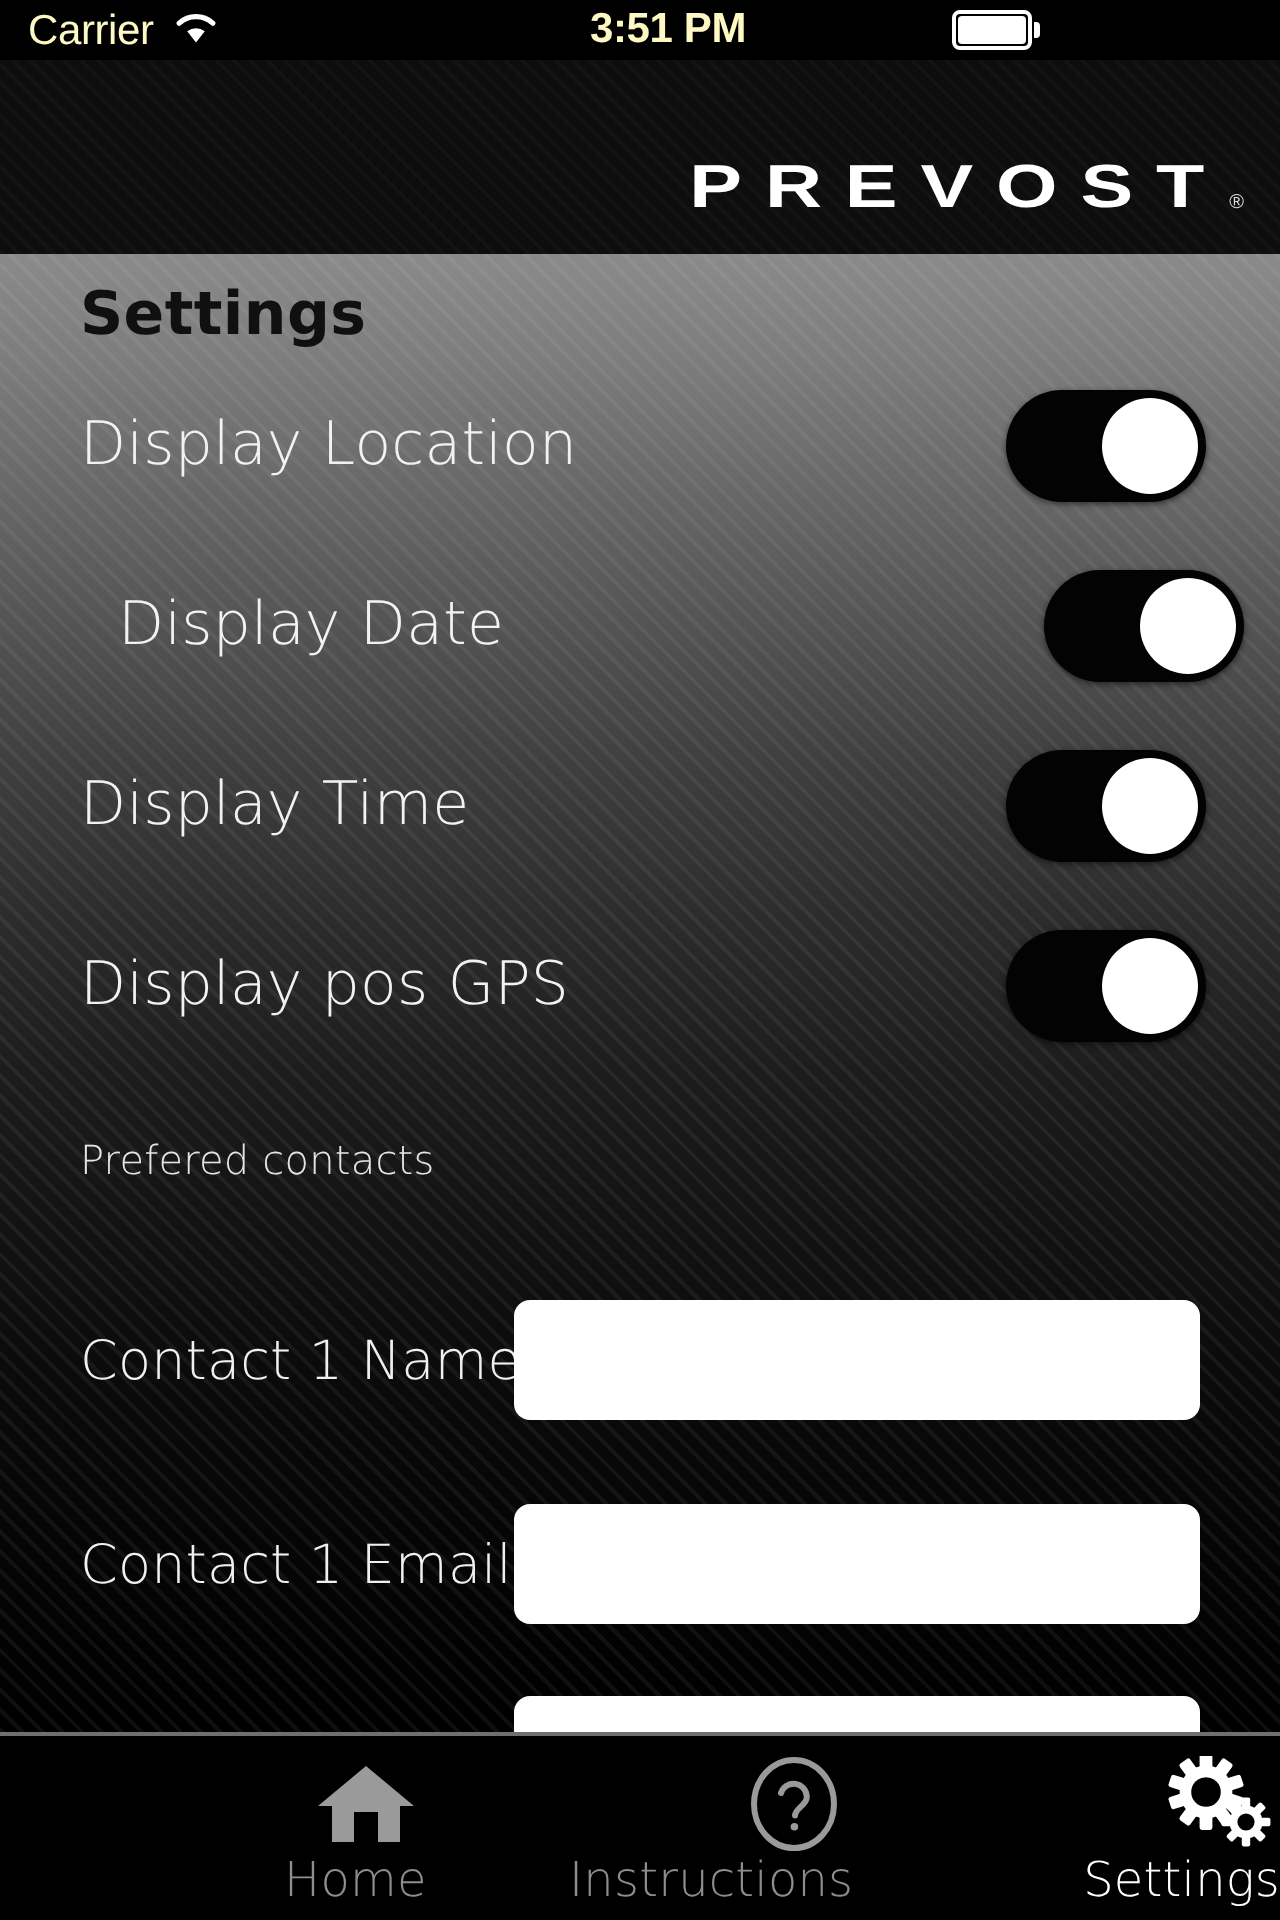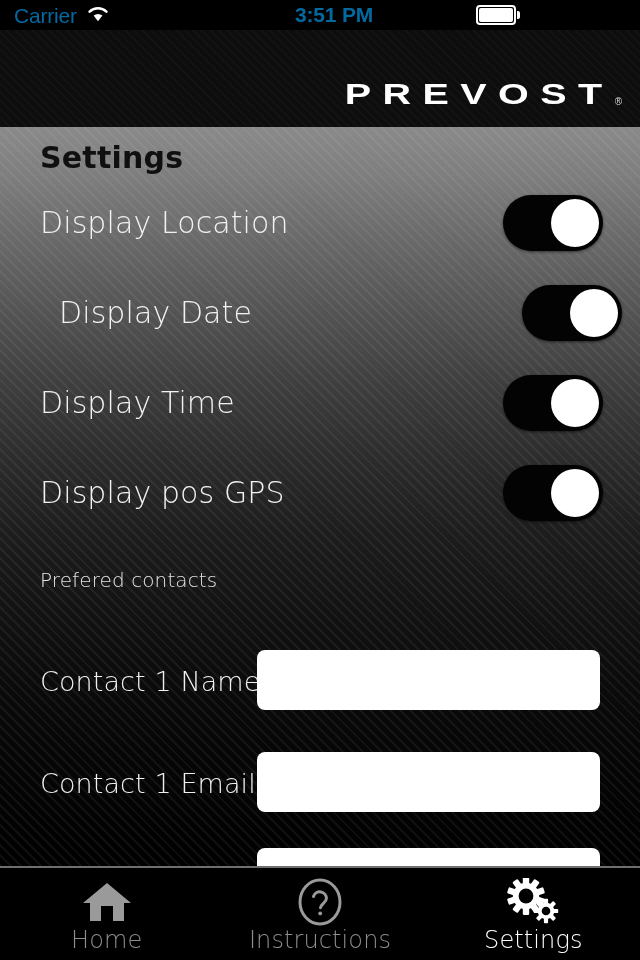--- a/index.html
+++ b/index.html
@@ -16,21 +16,21 @@
     width:640px; height:960px;
     overflow:hidden;
   }
 
   
   #status-bar {
     position:absolute; top:0; left:0;
     width:532px; height:30px;
     background:#000;
     display:flex; align-items:center;
-    color:#0369a1;
+    color:#fef9c3;
   }
   .sb-left {
     position:absolute; left:14px;
     display:flex; align-items:center; gap:9px;
   }
   .sb-carrier {
     font-family:"Liberation Sans", sans-serif;
     font-size:21px; letter-spacing:-0.2px; line-height:1;
   }
   .sb-time {
@@ -198,21 +198,21 @@
     position:absolute; bottom:0; left:0;
     width:640px; height:94px;
     background:#000;
     border-top:2px solid #6f6f6f;
     display:flex;
   }
   .tab {
     flex:1 1 0;
     position:relative;
     display:flex; flex-direction:column;
-    align-items:center; justify-content:flex-start;
+    align-items:flex-end; justify-content:flex-start;
     padding-top:10px;
     text-decoration:none;
   }
   .tab-icon {
     height:48px; width:60px;
     display:flex; align-items:center; justify-content:center;
   }
   .tab-label {
     margin-top:2px;
     font-family:"DejaVu Sans", sans-serif;

